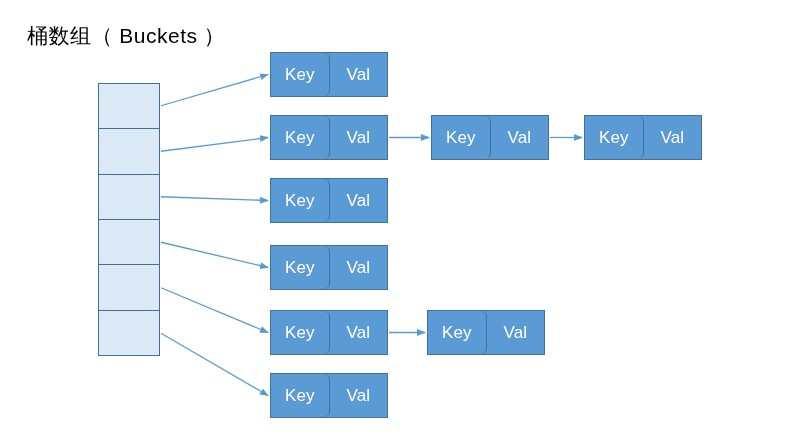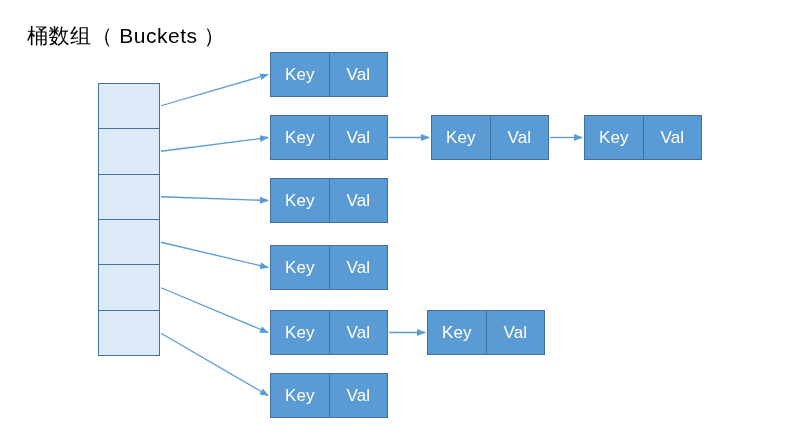--- a/index.html
+++ b/index.html
@@ -42,21 +42,21 @@
     box-sizing:border-box;
     display:flex;
     z-index:2;
   }
   .node-cell{
     flex:1;
     display:flex;align-items:center;justify-content:center;
     color:#ffffff;
     font-size:17px;
   }
-  .node-cell.key{border-right:1.5px solid var(--node-border);}
+  .node-cell.key{border-right:1.5px solid var(--node-border);border-radius:6px;}
 </style>
 </head>
 <body>
 
 <div class="canvas">
   <div class="title">桶数组（ Buckets ）</div>
   <svg id="arrow-layer" width="808" height="446" viewBox="0 0 808 446" xmlns="http://www.w3.org/2000/svg">
     <defs>
       <marker id="ah" markerWidth="9" markerHeight="8" refX="8" refY="3.5" orient="auto" markerUnits="userSpaceOnUse">
         <path id="ah-path" d="M0,0 L9,3.5 L0,7 Z" fill="#5b9bd5"></path>

